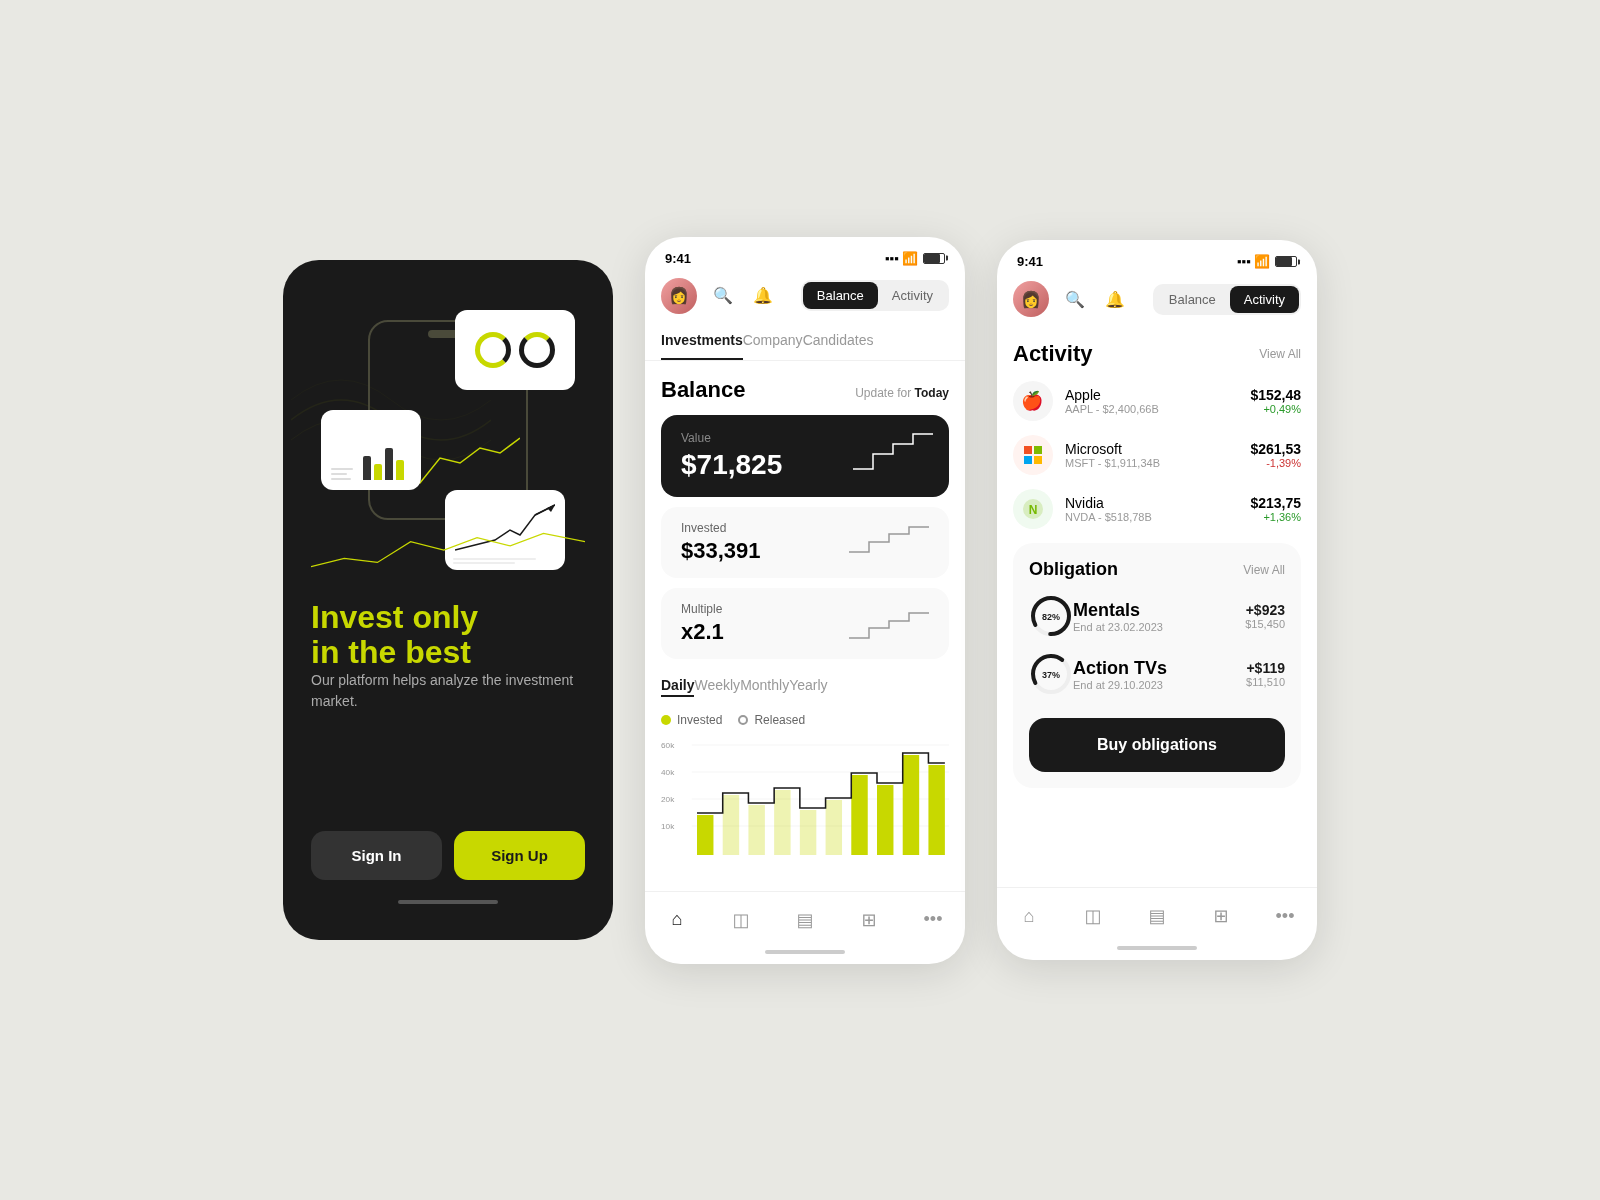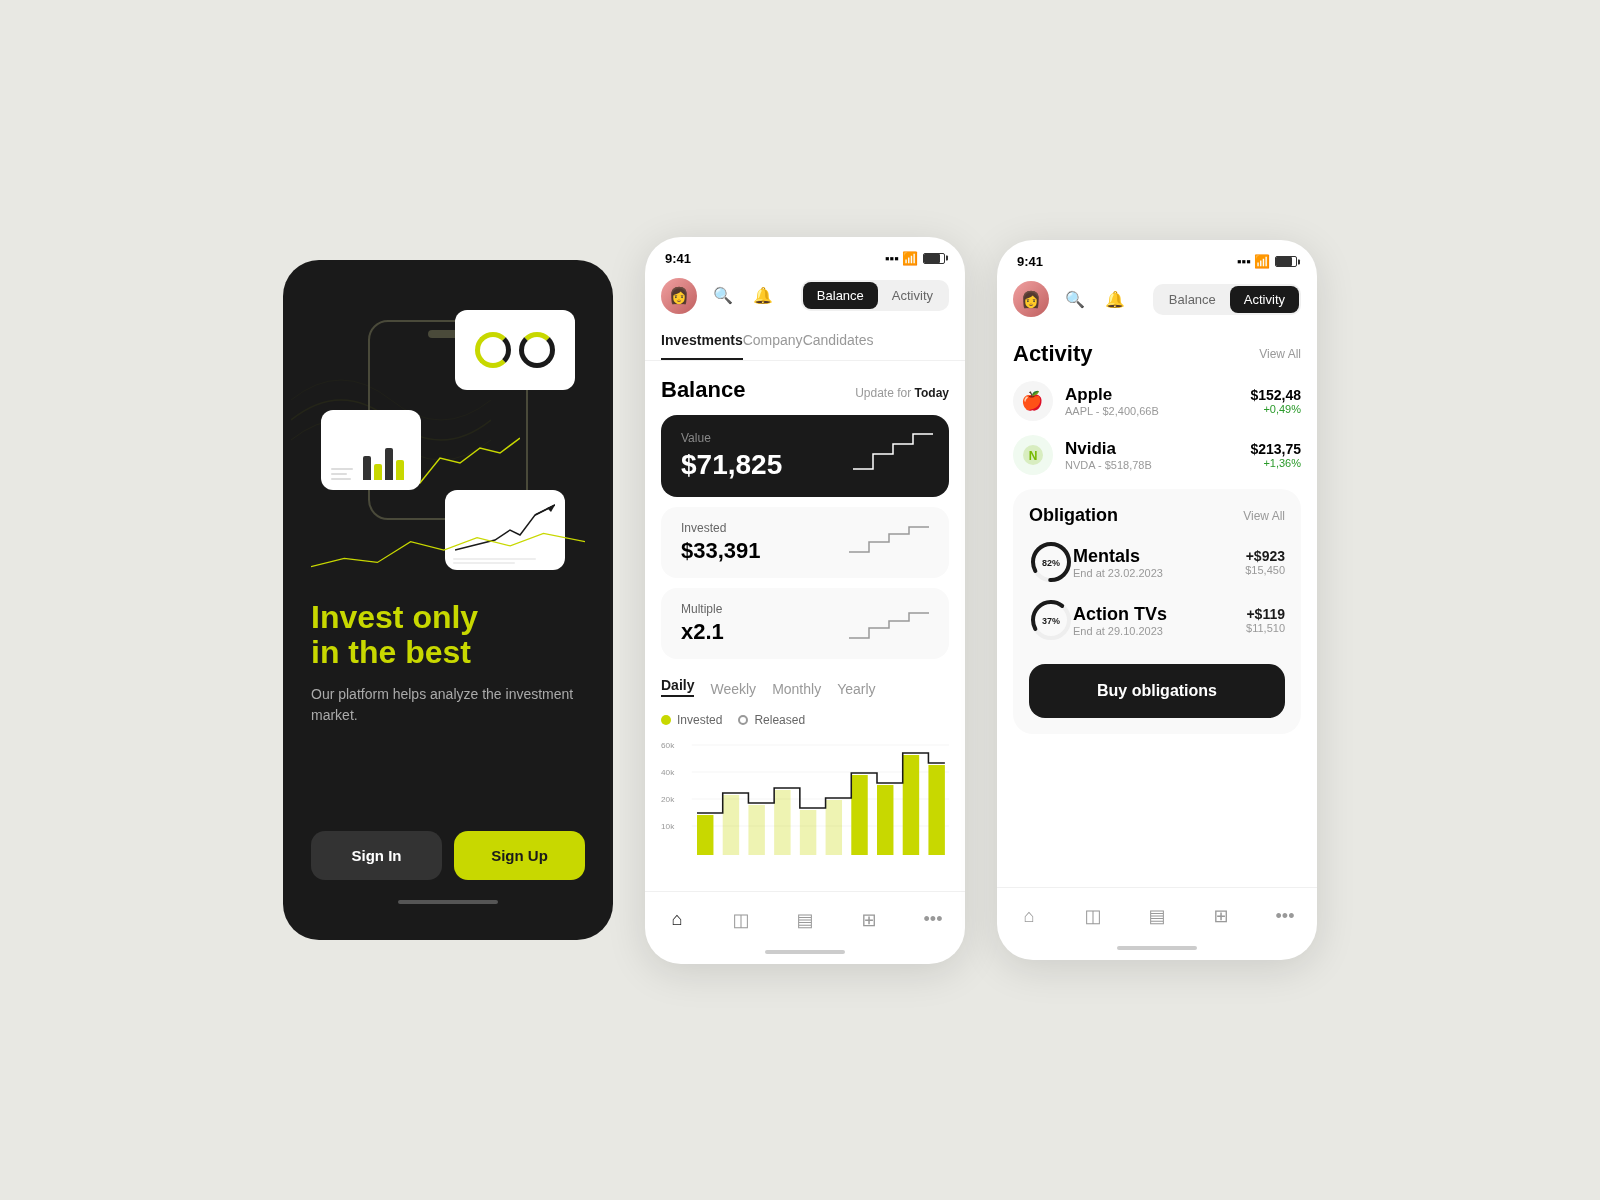--- a/index.html
+++ b/index.html
@@ -115,21 +115,20 @@
       left: -20px;
       width: 200px;
       height: 120px;
       opacity: 0.15;
     }
     .onboarding-title {
       color: #c8d800;
       font-size: 32px;
       font-weight: 800;
       line-height: 1.1;
-      margin-bottom: 14px;
     }
     .onboarding-subtitle {
       color: #aaa;
       font-size: 14px;
       line-height: 1.5;
       margin-bottom: 27px;
     }
     .buttons-row {
       display: flex;
       gap: 12px;
@@ -346,23 +345,21 @@
       color: #666;
       font-size: 12px;
       margin-bottom: 3px;
     }
     .metric-value {
       font-size: 22px;
       font-weight: 800;
     }
     .period-tabs {
       display: flex;
-      gap: 16px;
       padding: 8px 0;
-      align-items: flex-end;
     }
     .period-tab {
       font-size: 14px;
       color: #999;
       cursor: pointer;
       font-weight: 500;
     }
     .period-tab.active {
       color: #1a1a1a;
       font-weight: 700;
@@ -463,22 +460,22 @@
       align-items: center;
       justify-content: center;
       font-size: 18px;
       flex-shrink: 0;
     }
     .stock-icon.apple { background: #f5f5f5; }
     .stock-icon.microsoft { background: #fff3f0; }
     .stock-icon.nvidia { background: #f0faf0; }
     .stock-info { flex: 1; }
     .stock-name {
-      font-size: 17px;
-      font-weight: 700;
+      font-size: 14px;
+      font-weight: 400;
     }
     .stock-ticker {
       font-size: 11px;
       color: #999;
     }
     .stock-values { text-align: right; }
     .stock-price {
       font-size: 14px;
       font-weight: 700;
     }
@@ -787,20 +784,38 @@
         <div class="stock-info">
           <div class="stock-name">Apple</div>
           <div class="stock-ticker">AAPL - $2,400,66B</div>
         </div>
         <div class="stock-values">
           <div class="stock-price">$152,48</div>
           <div class="stock-change-pos">+0,49%</div>
         </div>
       </div>
 
+      <div class="stock-item">
+        <div class="stock-icon microsoft">
+          <svg width="20" height="20" viewBox="0 0 20 20">
+            <rect x="1" y="1" width="8" height="8" fill="#f25022"></rect>
+            <rect x="11" y="1" width="8" height="8" fill="#7fba00"></rect>
+            <rect x="1" y="11" width="8" height="8" fill="#00a4ef"></rect>
+            <rect x="11" y="11" width="8" height="8" fill="#ffb900"></rect>
+          </svg>
+        </div>
+        <div class="stock-info">
+          <div class="stock-name">Microsoft</div>
+          <div class="stock-ticker">MSFT - $1,911,34B</div>
+        </div>
+        <div class="stock-values">
+          <div class="stock-price">$261,53</div>
+          <div class="stock-change-neg">-1,39%</div>
+        </div>
+      </div>
 
       <div class="stock-item">
         <div class="stock-icon nvidia">
           <svg width="24" height="24" viewBox="0 0 24 24">
             <circle cx="12" cy="12" r="10" fill="#76b900" opacity="0.2"></circle>
             <text x="12" y="17" text-anchor="middle" font-size="12" font-weight="bold" fill="#76b900">N</text>
           </svg>
         </div>
         <div class="stock-info">
           <div class="stock-name">Nvidia</div>

